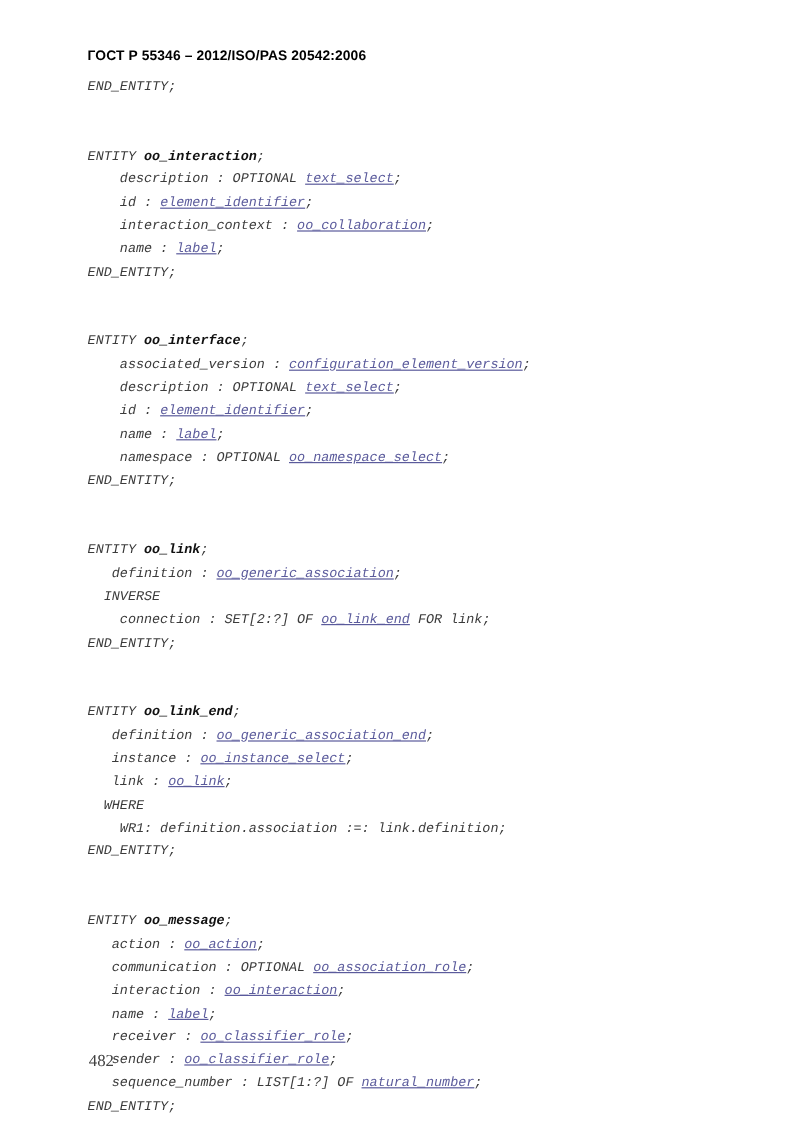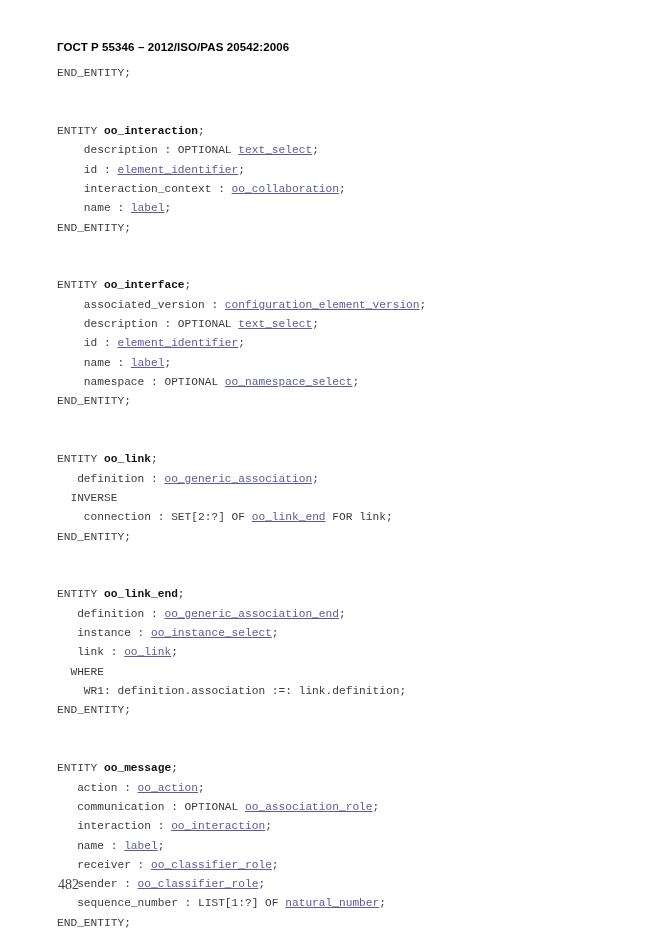--- a/index.html
+++ b/index.html
@@ -6,20 +6,21 @@
     margin: 0;
     padding: 0;
     background: #ffffff;
   }
   .page {
     position: relative;
     width: 561px;
     height: 935px;
     background: #ffffff;
     overflow: hidden;
+    margin-left: 16px;
   }
   .doc-header {
     position: absolute;
     left: 57px;
     top: 41px;
     font-family: "Liberation Sans", sans-serif;
     font-size: 11.5px;
     font-weight: bold;
     color: #000000;
     letter-spacing: 0.1px;
@@ -32,20 +33,21 @@
     width: 580px;
     font-family: "Liberation Mono", monospace;
     font-size: 11.2px;
     line-height: 19.32px;
     color: #3b3b3b;
     white-space: pre;
   }
   .code-line {
     white-space: pre;
     min-height: 19.32px;
+    font-style: italic;
   }
   .code-line.blank {
     height: 19.32px;
   }
   .kw {
     color: #3b3b3b;
   }
   .ent {
     font-weight: bold;
     color: #111111;

